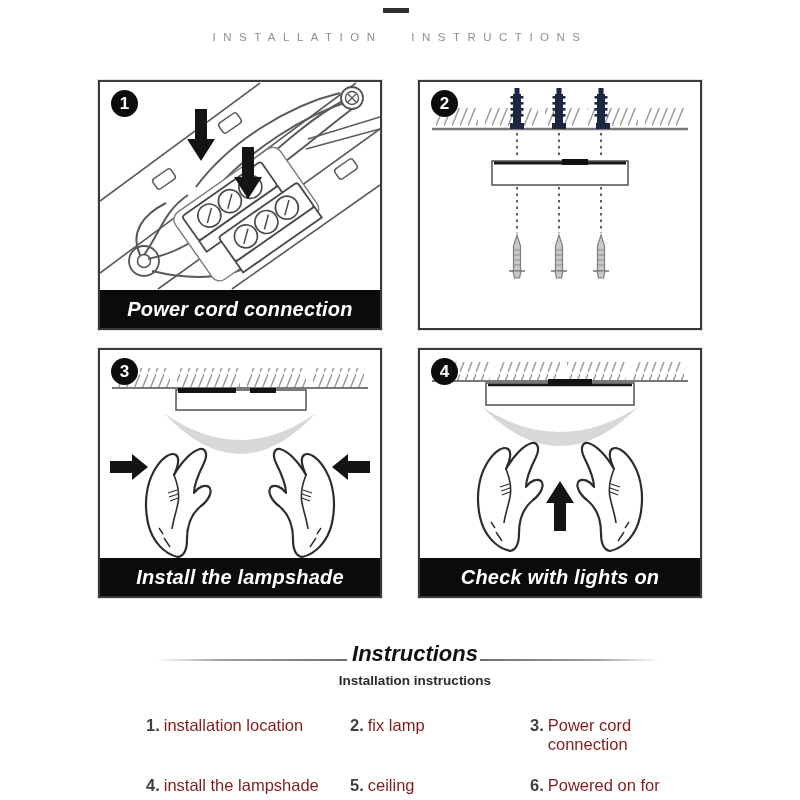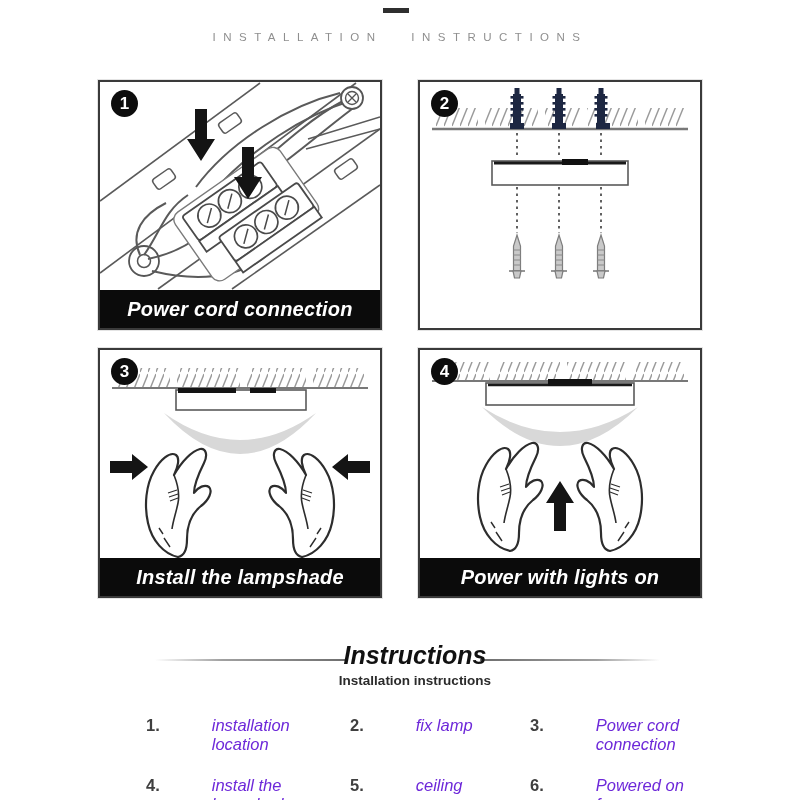--- a/index.html
+++ b/index.html
@@ -28,29 +28,29 @@
     display:flex; align-items:center; justify-content:center; }
   .caption-text { color:#ffffff; font-size:20px; font-weight:bold; font-style:italic; letter-spacing:0.2px; }
 
   .divider { position:absolute; height:2px; }
   .divider-left  { left:155px; top:659px; width:192px;
     background:linear-gradient(to right, rgba(160,160,160,0), #a0a0a0 35%, #6e6e6e); }
   .divider-right { left:480px; top:659px; width:180px;
     background:linear-gradient(to left, rgba(160,160,160,0), #a0a0a0 35%, #6e6e6e); }
 
   .instructions-title { position:absolute; top:641px; left:330px; width:170px; text-align:center;
-    font-size:25px; font-weight:bold; font-style:italic; color:#111; }
+    font-size:22px; font-weight:bold; font-style:italic; color:#111; }
   .instructions-subtitle { position:absolute; top:673px; left:330px; width:170px; text-align:center;
     font-size:13.5px; font-weight:bold; color:#2b2b2b; }
 
   .steps-list { position:absolute; left:146px; top:716px; width:540px;
     display:grid; grid-template-columns:204px 180px 1fr; row-gap:22px; }
   .step-item { display:flex; align-items:baseline; gap:4px; font-size:16.5px; }
   .step-item .num { font-weight:bold; color:#3f3f3f; }
-  .step-item .lbl { font-style:italic; color:#6d28d9;margin-left:48px; }
+  .step-item .lbl { color:#7f1d1d; }
 </style>
 </head>
 <body>
 
 <div class="page">
 
   <svg width="0" height="0" style="position:absolute" aria-hidden="true">
     <defs>
       <pattern id="hatch" patternUnits="userSpaceOnUse" width="8" height="22">
         <line x1="8" y1="1" x2="0" y2="21" stroke="#9a9a9a" stroke-width="1.4"></line>
@@ -255,21 +255,21 @@
         <rect x="66" y="32" width="148" height="22" fill="#fff" stroke="#5a5a5a" stroke-width="1.6"></rect>
         <line x1="68" y1="34" x2="212" y2="34" stroke="#1a1a1a" stroke-width="2.5"></line>
         <rect x="128" y="28" width="44" height="7" fill="#131313"></rect>
         <path d="M62,56 Q140,134 218,56 Q140,106 62,56 Z" fill="#d8d8d8"></path>
         <use href="#hand" transform="translate(56,78)"></use>
         <use href="#hand" transform="translate(224,78) scale(-1,1)"></use>
         <path d="M134,180 v-28 h-8 l14,-22 14,22 h-8 v28 Z" fill="#141414"></path>
       </svg>
     </div>
     <div class="caption-bar">
-      <span class="caption-text">Power with lights on</span>
+      <span class="caption-text">Check with lights on</span>
     </div>
   </div>
 
   <div class="divider divider-left"></div>
   <div class="divider divider-right"></div>
   <div class="instructions-title">Instructions</div>
   <div class="instructions-subtitle">Installation instructions</div>
 
   <div class="steps-list">
     <div class="step-item">

